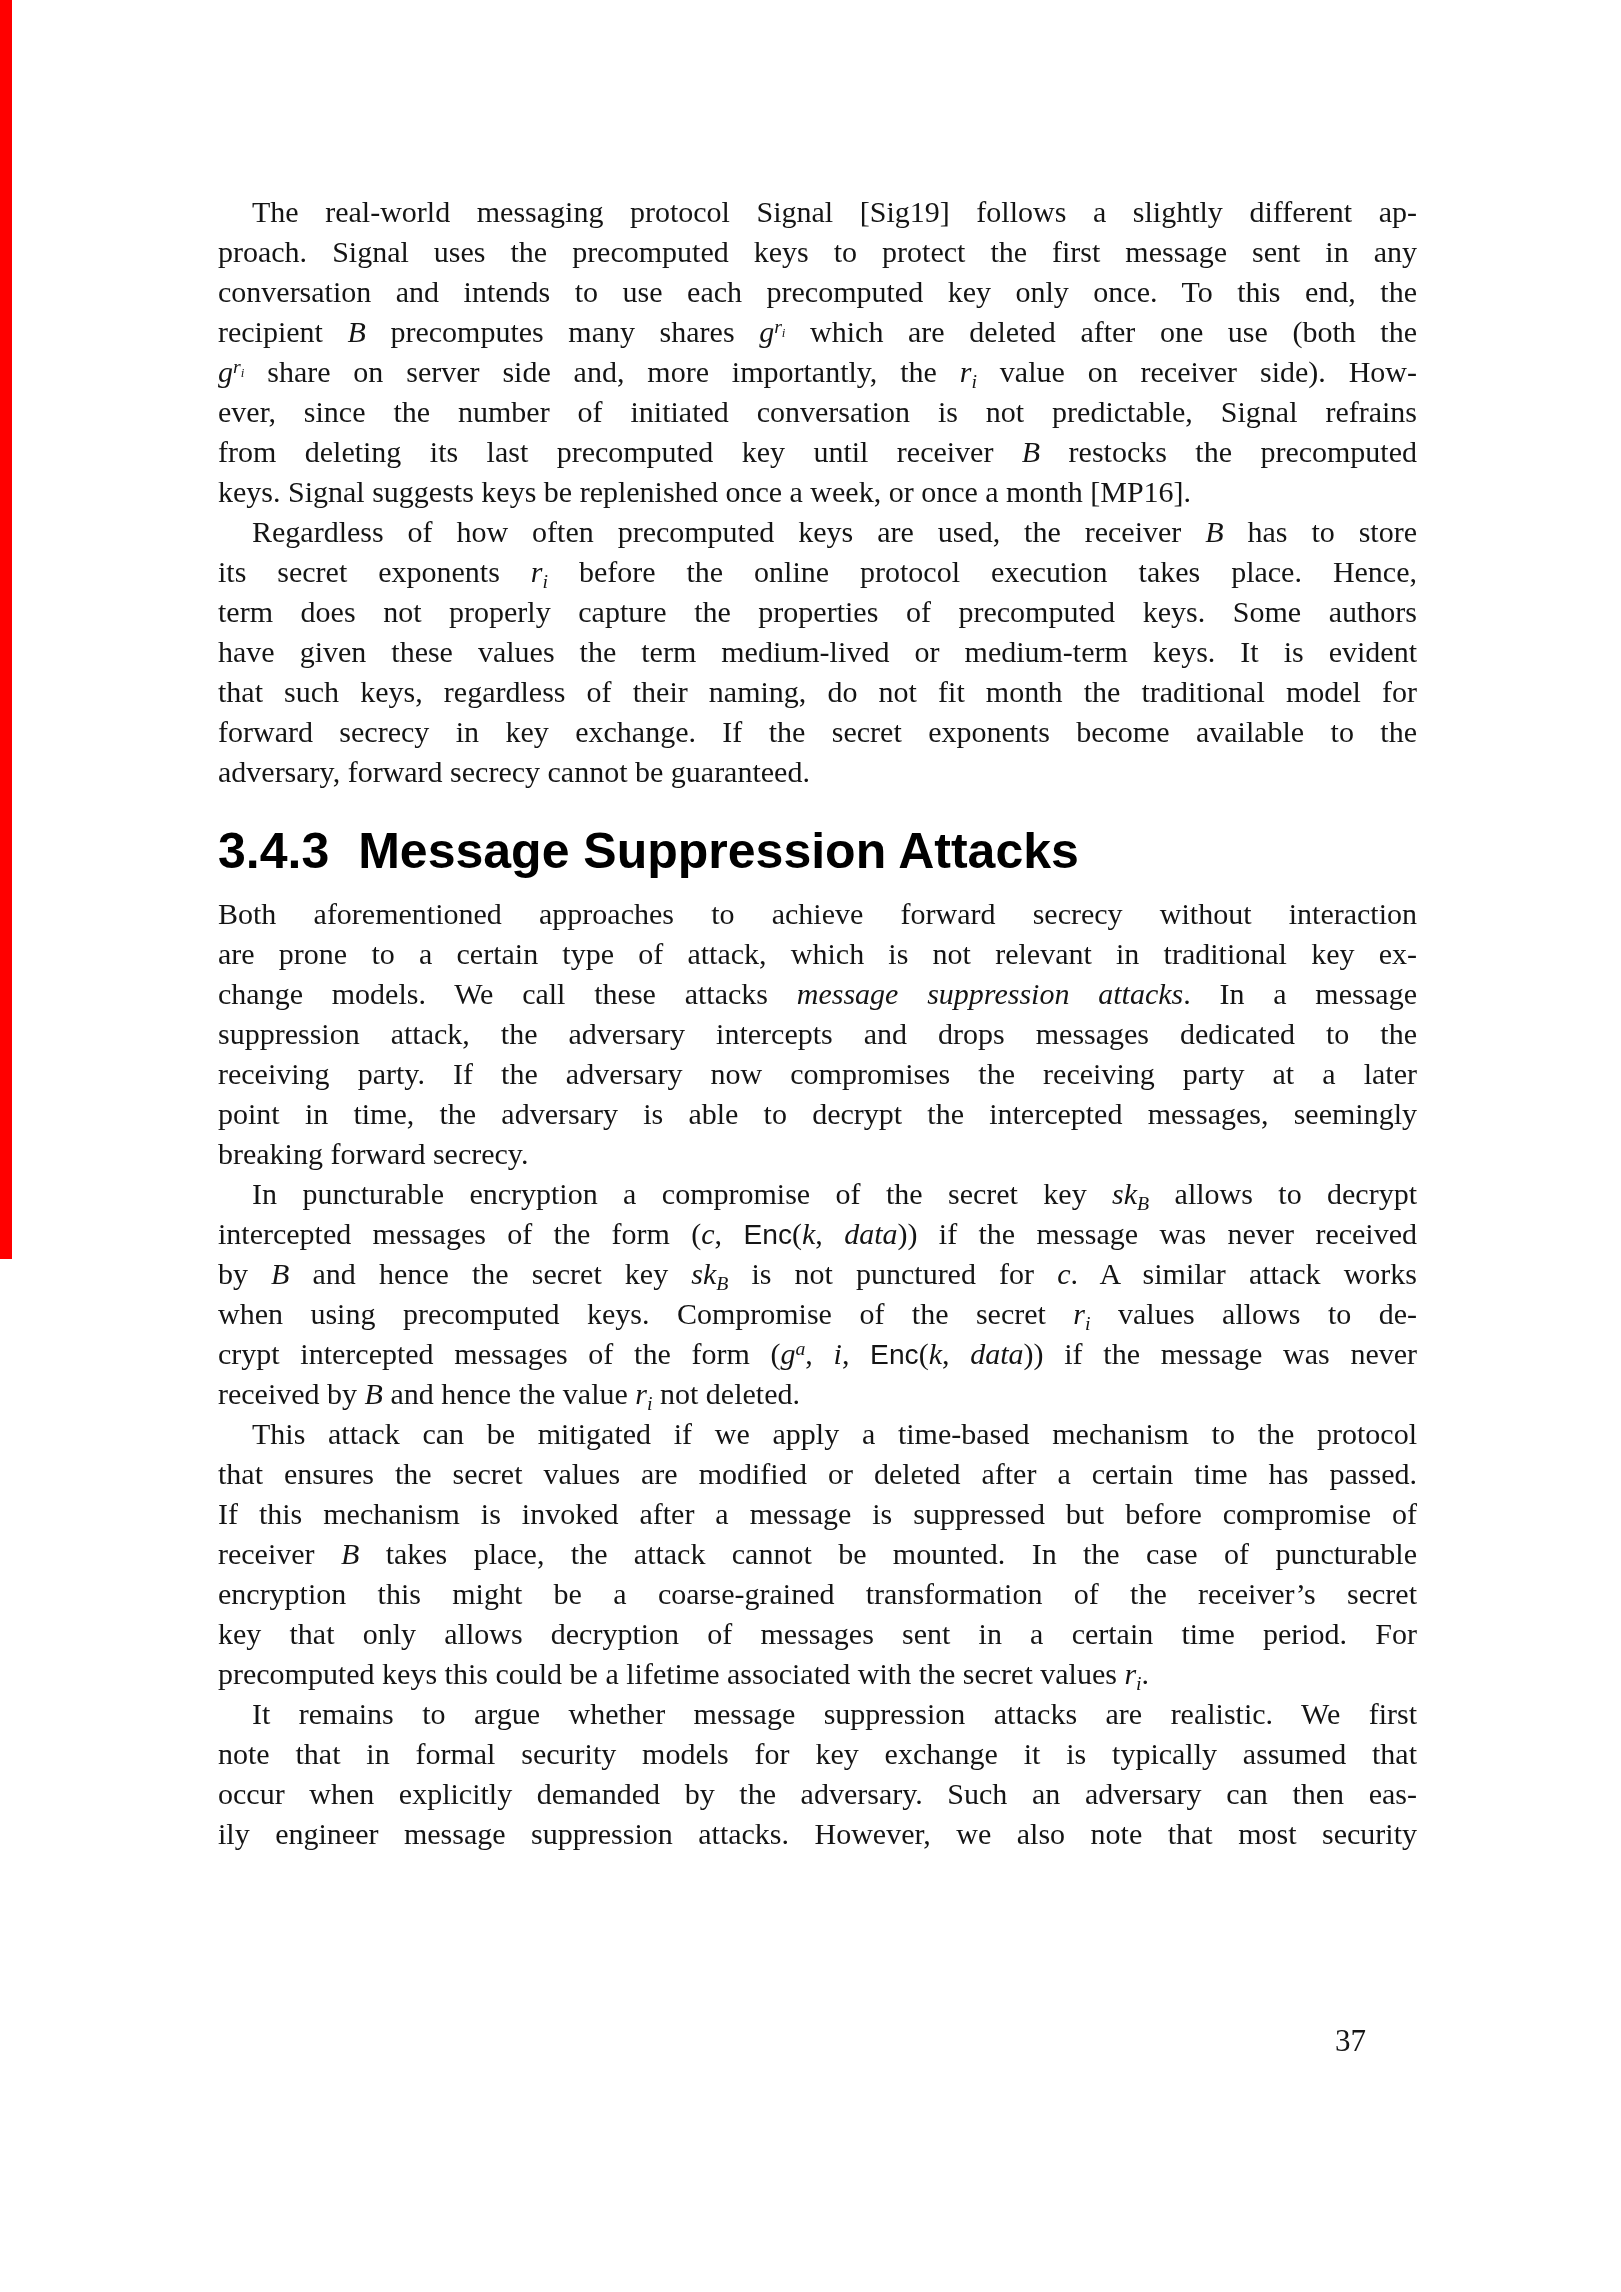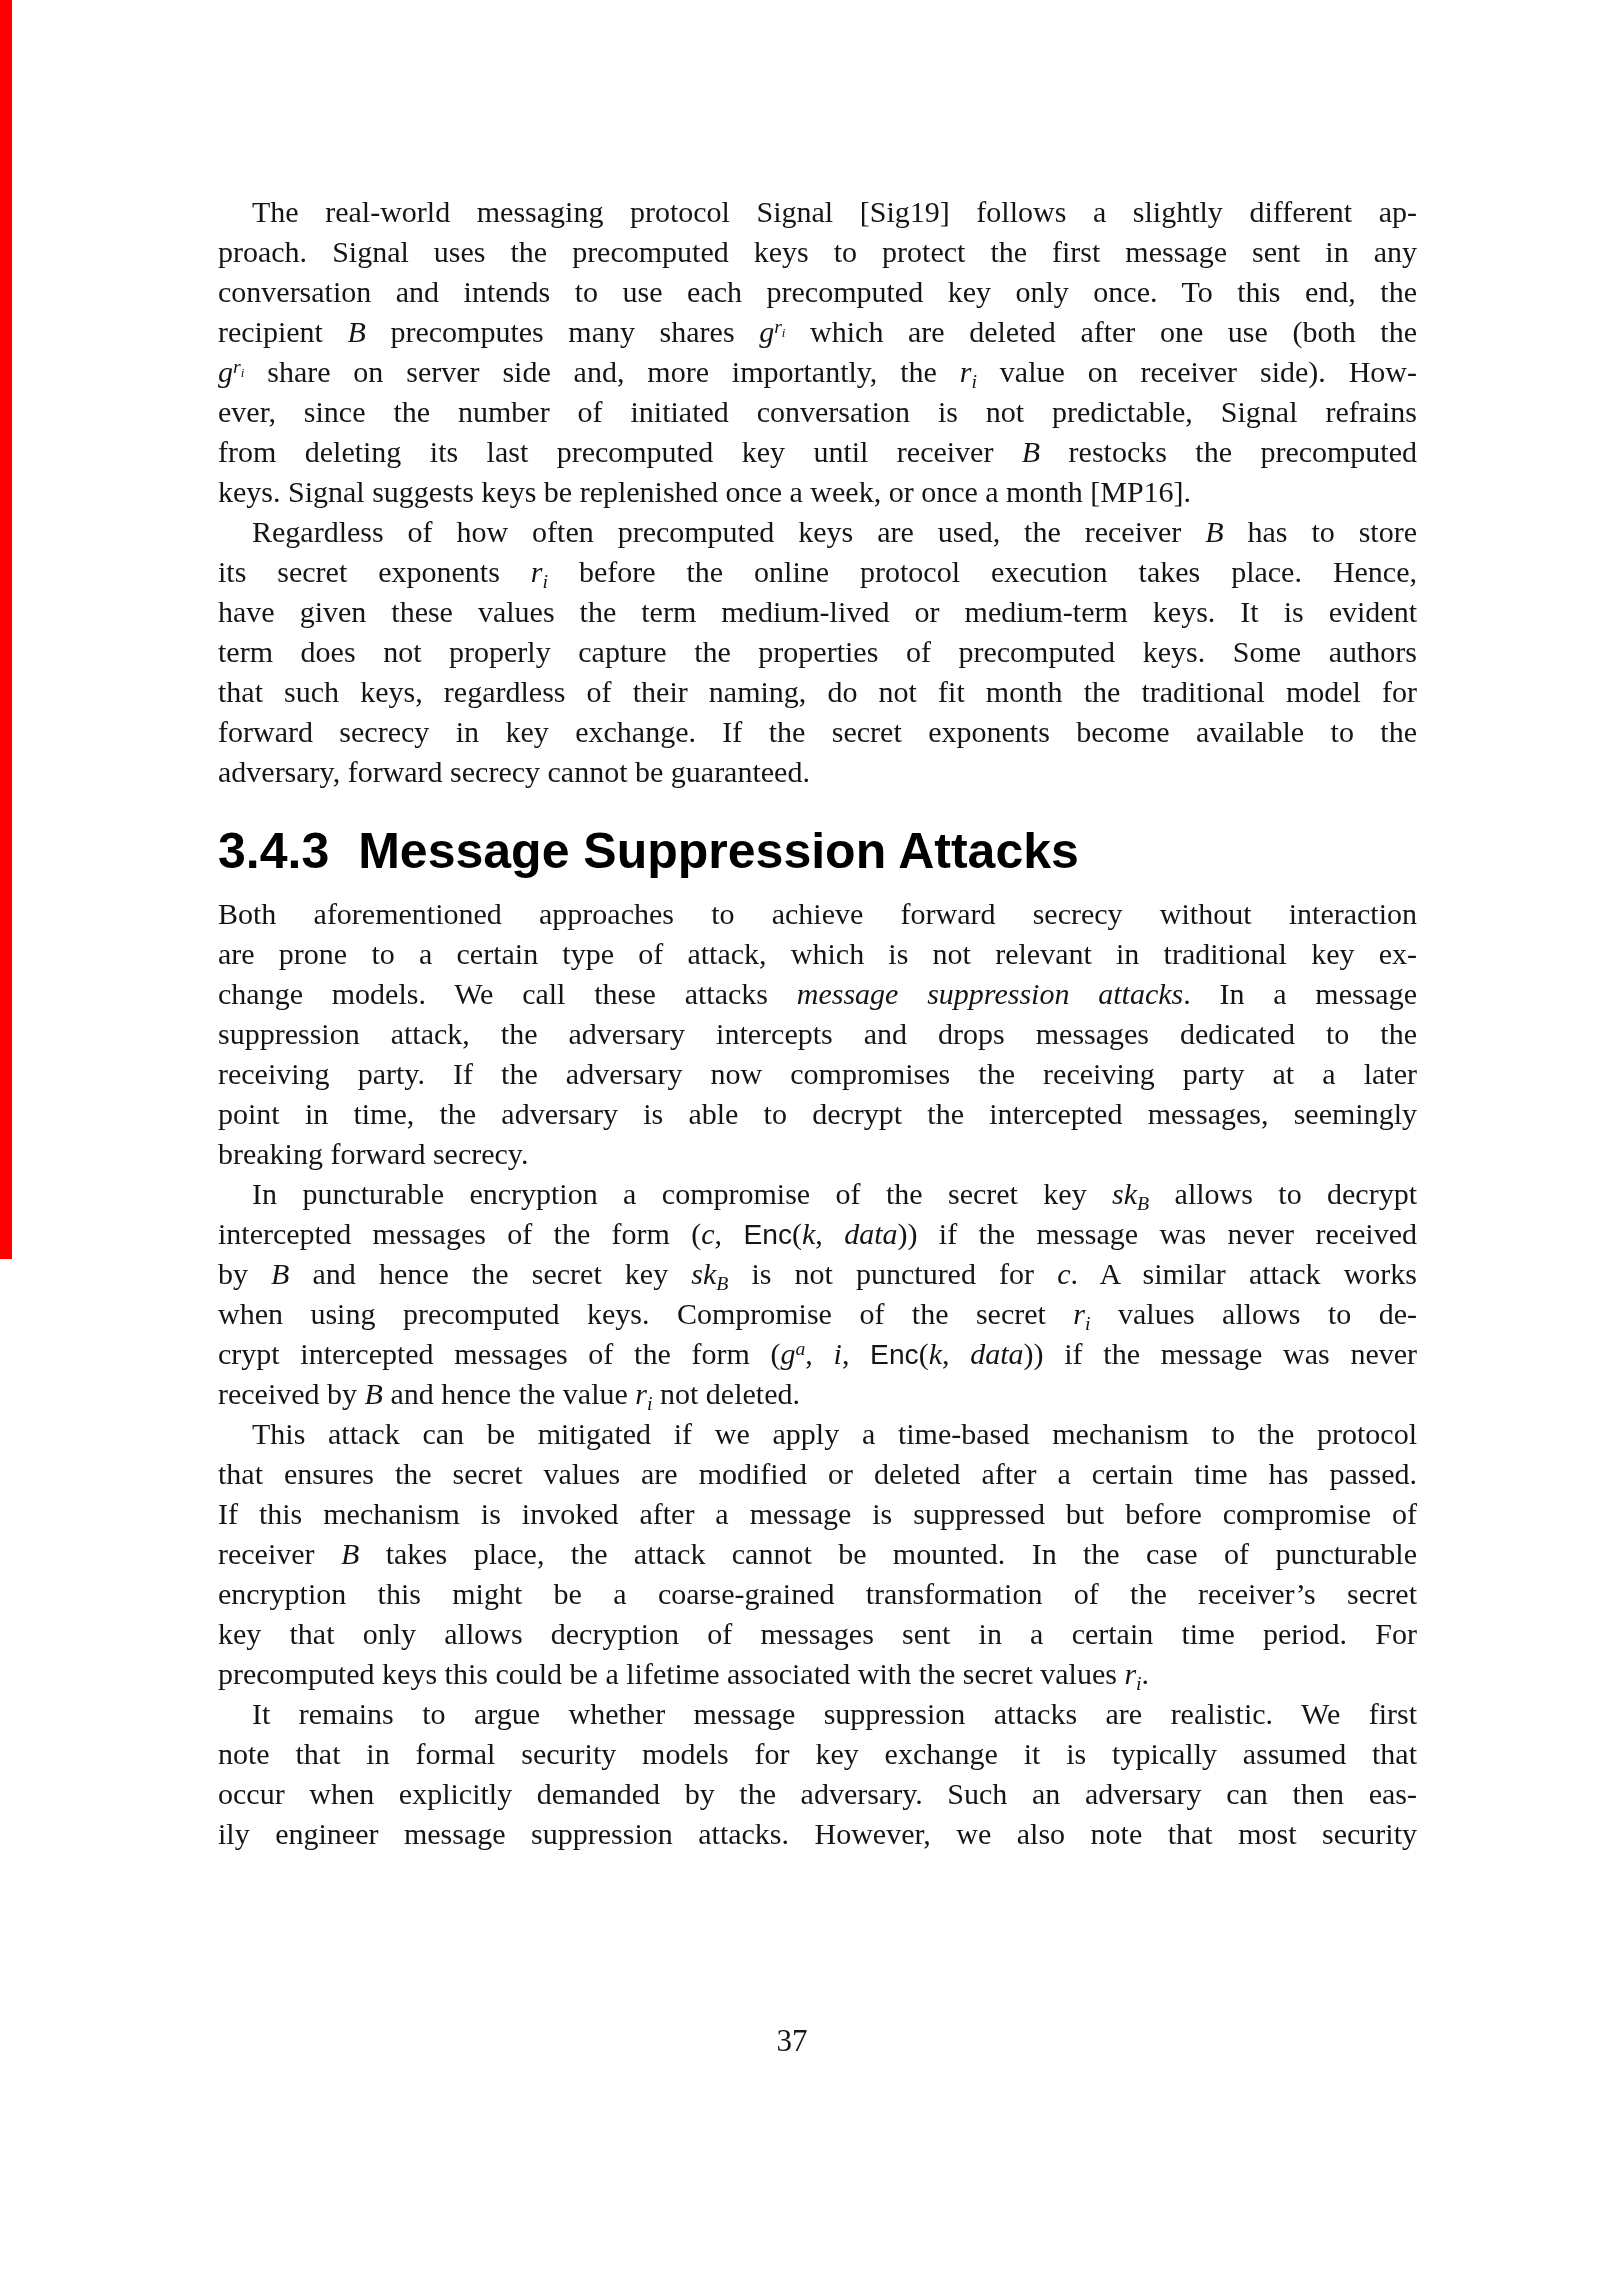--- a/index.html
+++ b/index.html
@@ -22,21 +22,21 @@
   .sup { font-size: 66%; line-height: 0; position: relative; top: -0.45em; }
   .sub { font-size: 66%; line-height: 0; position: relative; top: 0.28em; }
   .sup .sub { top: 0.33em; }
 
   .heading { font-family: "Liberation Sans", sans-serif; font-weight: 700;
              font-size: 50px; line-height: 61px; margin: 29px 0 12px 0;
              color: #000; text-align: left; }
   .heading .hnum { display: inline-block; margin-right: 29px; }
 
   .pagenum { position: absolute; top: 2021px; left: 218px; width: 1148px;
-             text-align: center; font-size: 31px; line-height: 40px; color: #151515; }
+             text-align: right; font-size: 31px; line-height: 40px; color: #151515; }
 </style>
 </head>
 <body>
 
 <div class="page">
   <div class="red-bar" style="background: rgb(255, 0, 0);"></div>
 
   <div class="textblock">
     <div id="slot-before">
         <div class="para indent">
@@ -45,22 +45,22 @@
           <div class="line">conversation and intends to use each precomputed key only once. To this end, the</div>
           <div class="line">recipient <span class="i">B</span> precomputes many shares <span class="i">g</span><span class="sup"><span class="i">r</span><span class="sub"><span class="i">i</span></span></span> which are deleted after one use (both the</div>
           <div class="line"><span class="i">g</span><span class="sup"><span class="i">r</span><span class="sub"><span class="i">i</span></span></span> share on server side and, more importantly, the <span class="i">r</span><span class="sub"><span class="i">i</span></span> value on receiver side). How-</div>
           <div class="line">ever, since the number of initiated conversation is not predictable, Signal refrains</div>
           <div class="line">from deleting its last precomputed key until receiver <span class="i">B</span> restocks the precomputed</div>
           <div class="line lastline">keys. Signal suggests keys be replenished once a week, or once a month [MP16].</div>
         </div>
         <div class="para indent">
           <div class="line">Regardless of how often precomputed keys are used, the receiver <span class="i">B</span> has to store</div>
           <div class="line">its secret exponents <span class="i">r</span><span class="sub"><span class="i">i</span></span> before the online protocol execution takes place.  Hence,</div>
+          <div class="line">term does not properly capture the properties of precomputed keys. Some authors</div>
           <div class="line">have given these values the term medium-lived or medium-term keys. It is evident</div>
-          <div class="line">term does not properly capture the properties of precomputed keys. Some authors</div>
           <div class="line">that such keys, regardless of their naming, do not fit month the traditional model for</div>
           <div class="line">forward secrecy in key exchange.  If the secret exponents become available to the</div>
           <div class="line lastline">adversary, forward secrecy cannot be guaranteed.</div>
         </div>
       </div>
 
     <h2 class="heading">
       <span class="hnum">3.4.3</span><span class="htitle">Message Suppression Attacks</span>
     </h2>
 

